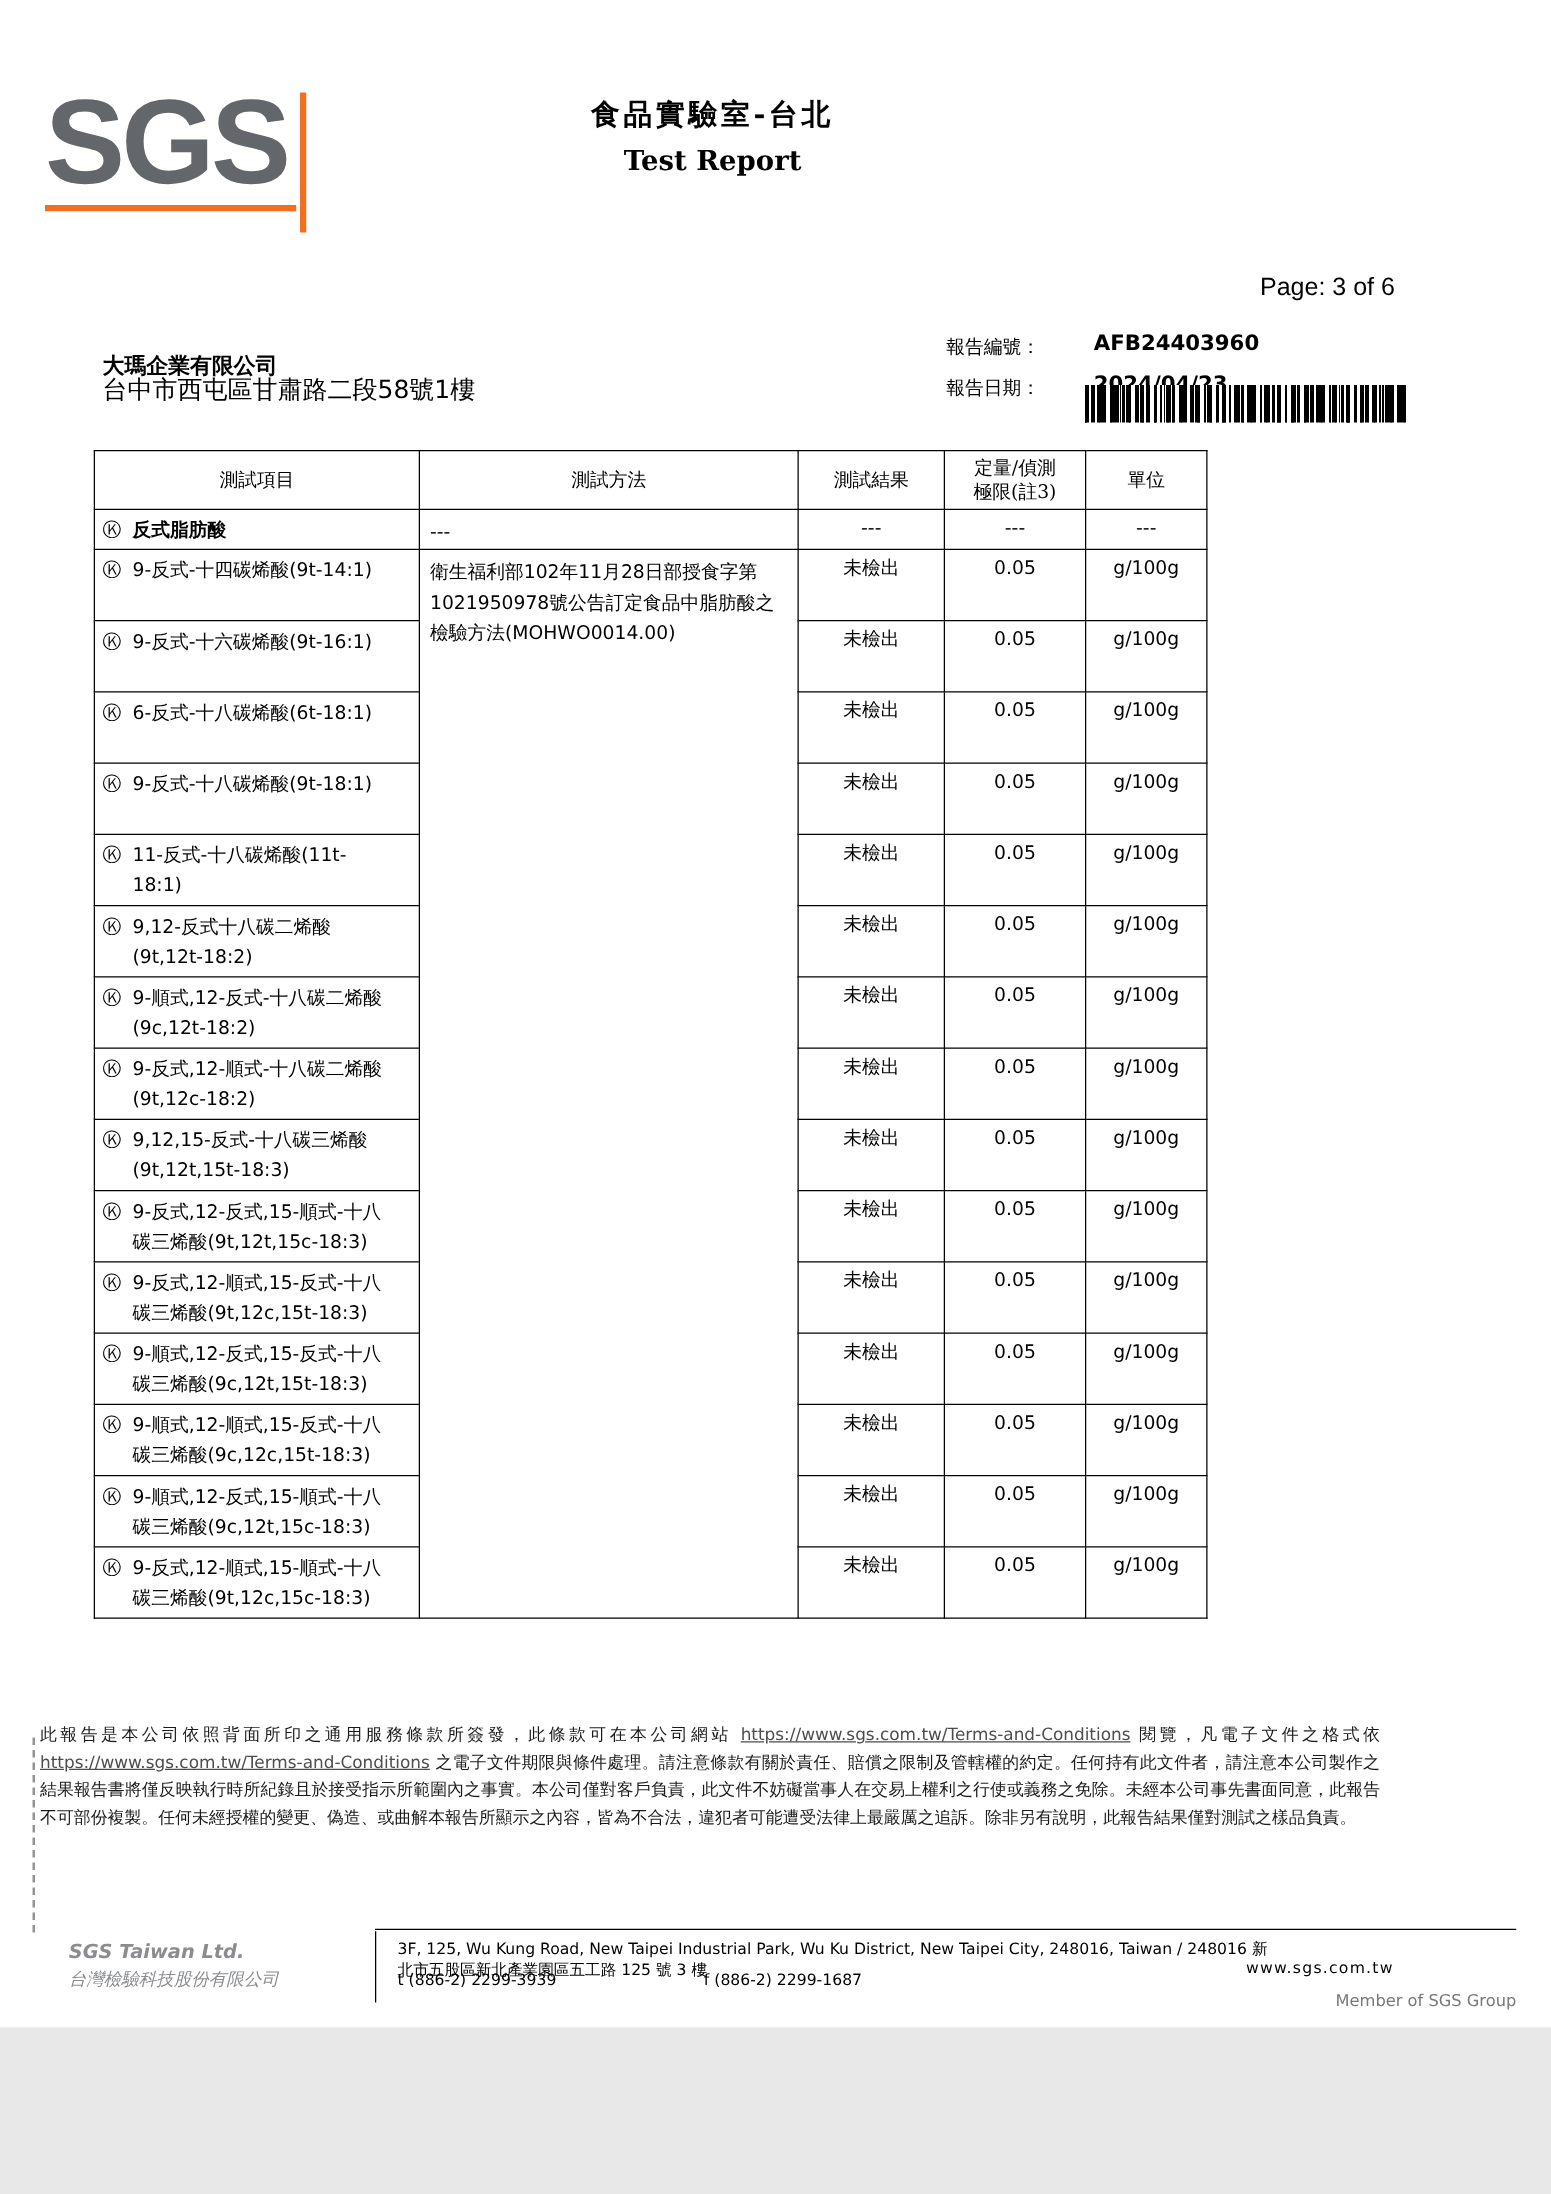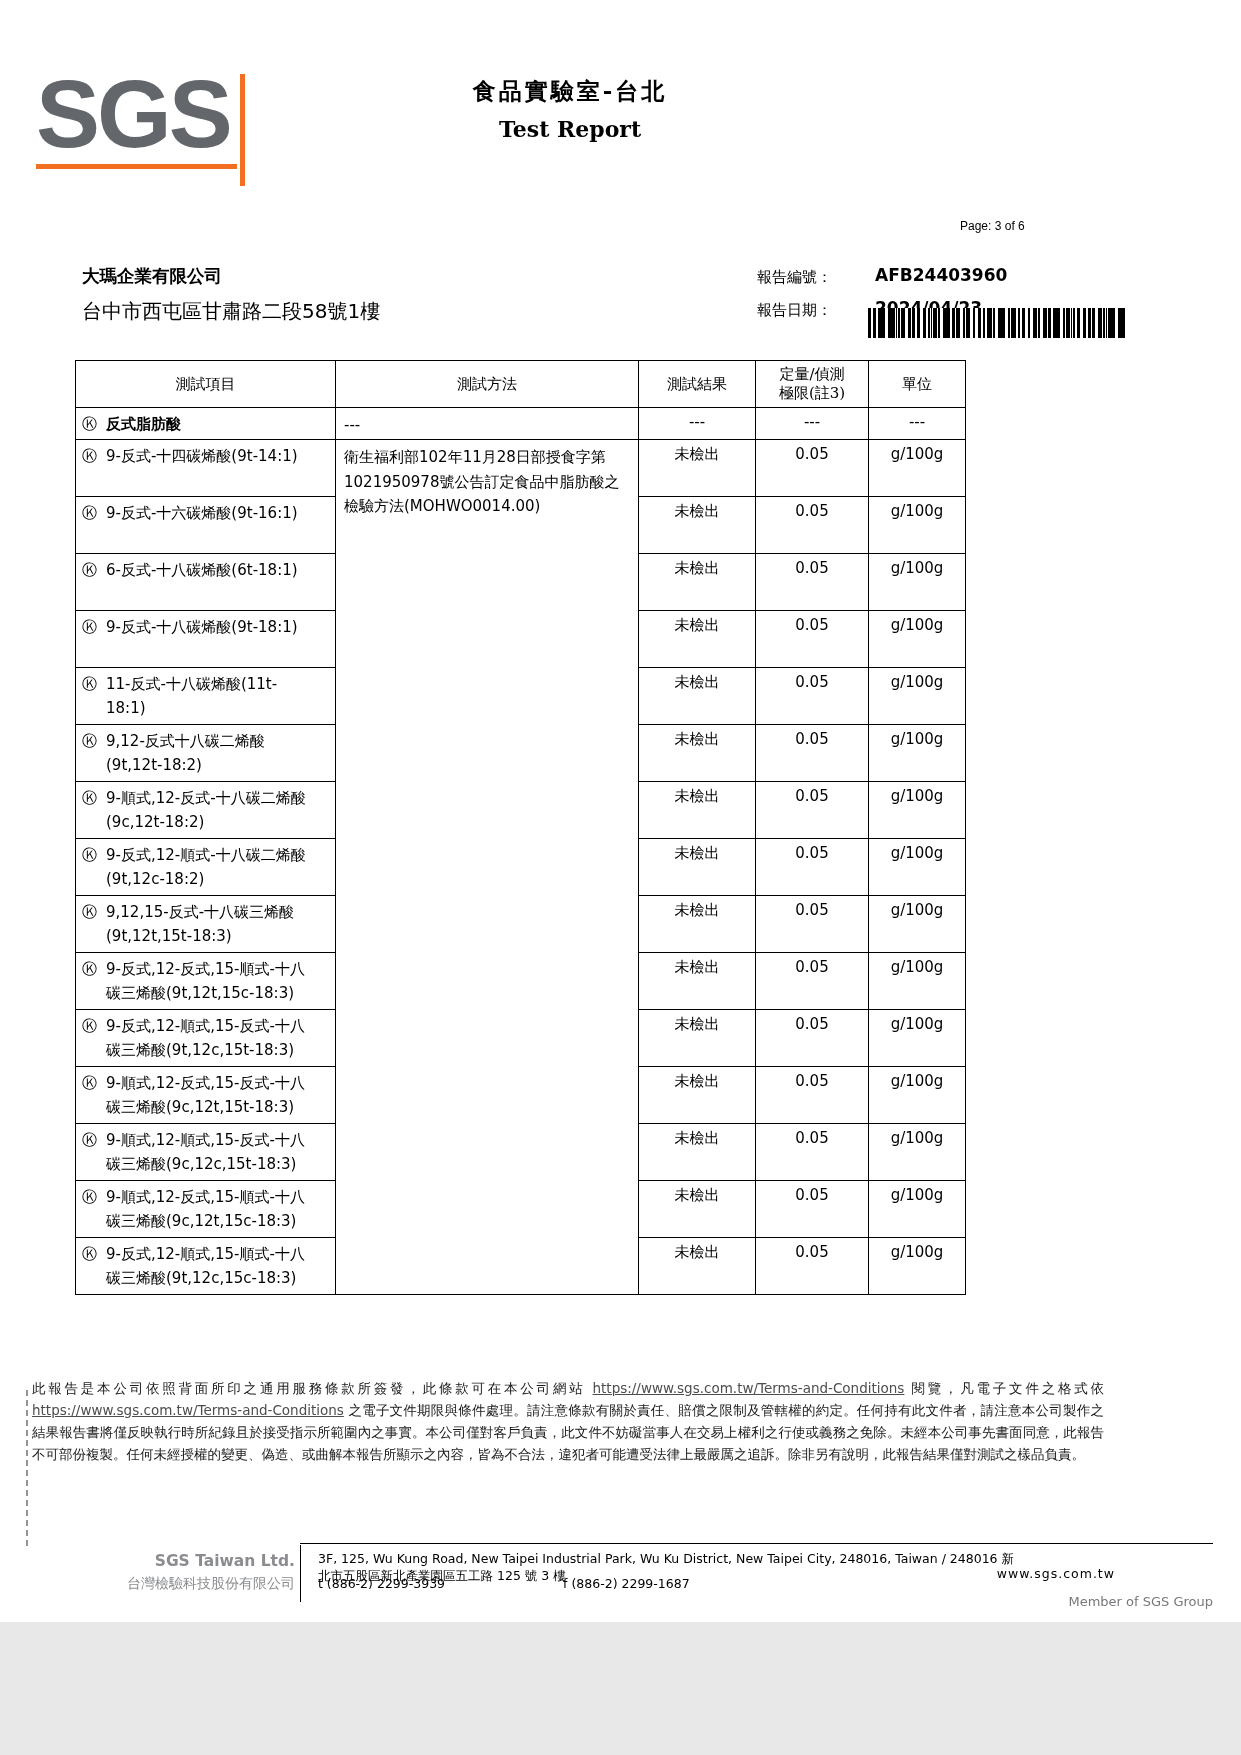--- a/index.html
+++ b/index.html
@@ -17,23 +17,23 @@
   }
   .logo-hline{position:absolute;left:0;top:94px;width:201px;height:5px;background:#f26f21;}
   .logo-vline{position:absolute;left:204px;top:4px;width:5px;height:112px;background:#f26f21;}
   
   .doc-titles{position:absolute;left:360px;top:76px;width:420px;text-align:center;
     font-family:"DejaVu Serif","Liberation Serif",serif;}
   .t1{font-size:23px;font-weight:bold;letter-spacing:3px;}
   .t2{font-size:23px;font-weight:bold;margin-top:7px;letter-spacing:1px;}
   .t3{font-size:21px;margin-top:10px;letter-spacing:10px;font-weight:bold;}
   .t4{font-size:22px;font-weight:bold;margin-top:9px;}
-  .page-label{position:absolute;left:960px;top:219px;font-size:12px;font-family:"Liberation Sans",sans-serif;}
-  
-  .client-name{position:absolute;left:82px;top:264px;font-size:17.5px;font-weight:bold;}
+  .page-label{position:absolute;left:1008px;top:219px;font-size:20px;font-family:"Liberation Sans",sans-serif;}
+  
+  .client-name{position:absolute;left:82px;top:280px;font-size:17.5px;font-weight:bold;}
   .client-address{position:absolute;left:82px;top:298px;font-size:20px;}
   .meta-label{position:absolute;font-size:15px;font-family:"DejaVu Serif","Liberation Serif",serif;}
   .meta-value{position:absolute;font-size:17px;font-weight:bold;}
   .ml1{left:757px;top:268px;} .mv1{left:875px;top:265px;}
   .ml2{left:757px;top:301px;} .mv2{left:875px;top:298px;}
   .barcode{
     position:absolute;left:868px;top:308px;width:258px;height:30px;
     background:
       repeating-linear-gradient(90deg,#000 0 2px,transparent 2px 5px),
       repeating-linear-gradient(90deg,#000 0 1px,transparent 1px 7px),
@@ -61,21 +61,21 @@
   tr.data-row{height:57px;}
   
   .fold-mark{position:absolute;left:26px;top:1390px;height:156px;width:0;border-left:2px dashed #949494;}
   .disclaimer{
     position:absolute;left:32px;top:1378px;width:1072px;
     font-size:13.5px;line-height:1.62;text-align:justify;color:#1a1a1a;
   }
   .disclaimer a{color:#4d4d4d;text-decoration:underline;}
   .footer-rule{position:absolute;left:300px;top:1543px;width:913px;border-top:1.5px solid #000;}
   .footer-divider{position:absolute;left:300px;top:1545px;height:57px;border-left:1.5px solid #000;}
-  .company-block{position:absolute;left:55px;top:1552px;width:240px;text-align:right;}
+  .company-block{position:absolute;left:55px;top:1552px;width:240px;text-align:left;font-style:italic;}
   .company-en{color:#8a8c8f;font-weight:bold;font-size:15.5px;}
   .company-zh{color:#8a8c8f;font-size:14px;margin-top:5px;}
   .footer-address{position:absolute;left:318px;top:1551px;width:700px;font-size:12.5px;}
   .footer-phones{position:absolute;left:318px;top:1576px;font-size:12.5px;}
   .footer-fax{margin-left:118px;text-align:center;}
   .footer-web{position:absolute;right:126px;top:1566px;font-size:12.5px;letter-spacing:1px;}
   .member{position:absolute;right:28px;top:1594px;font-size:13px;color:#77787b;}
 </style>
 </head>
 <body>

